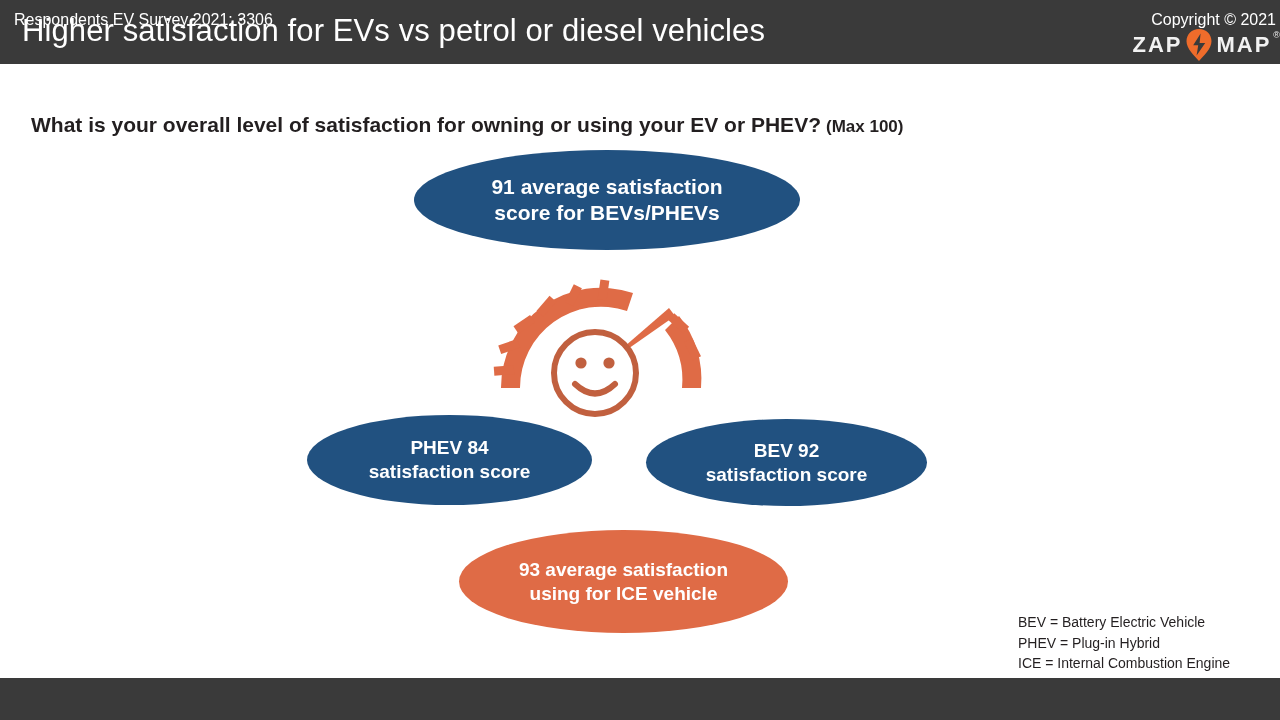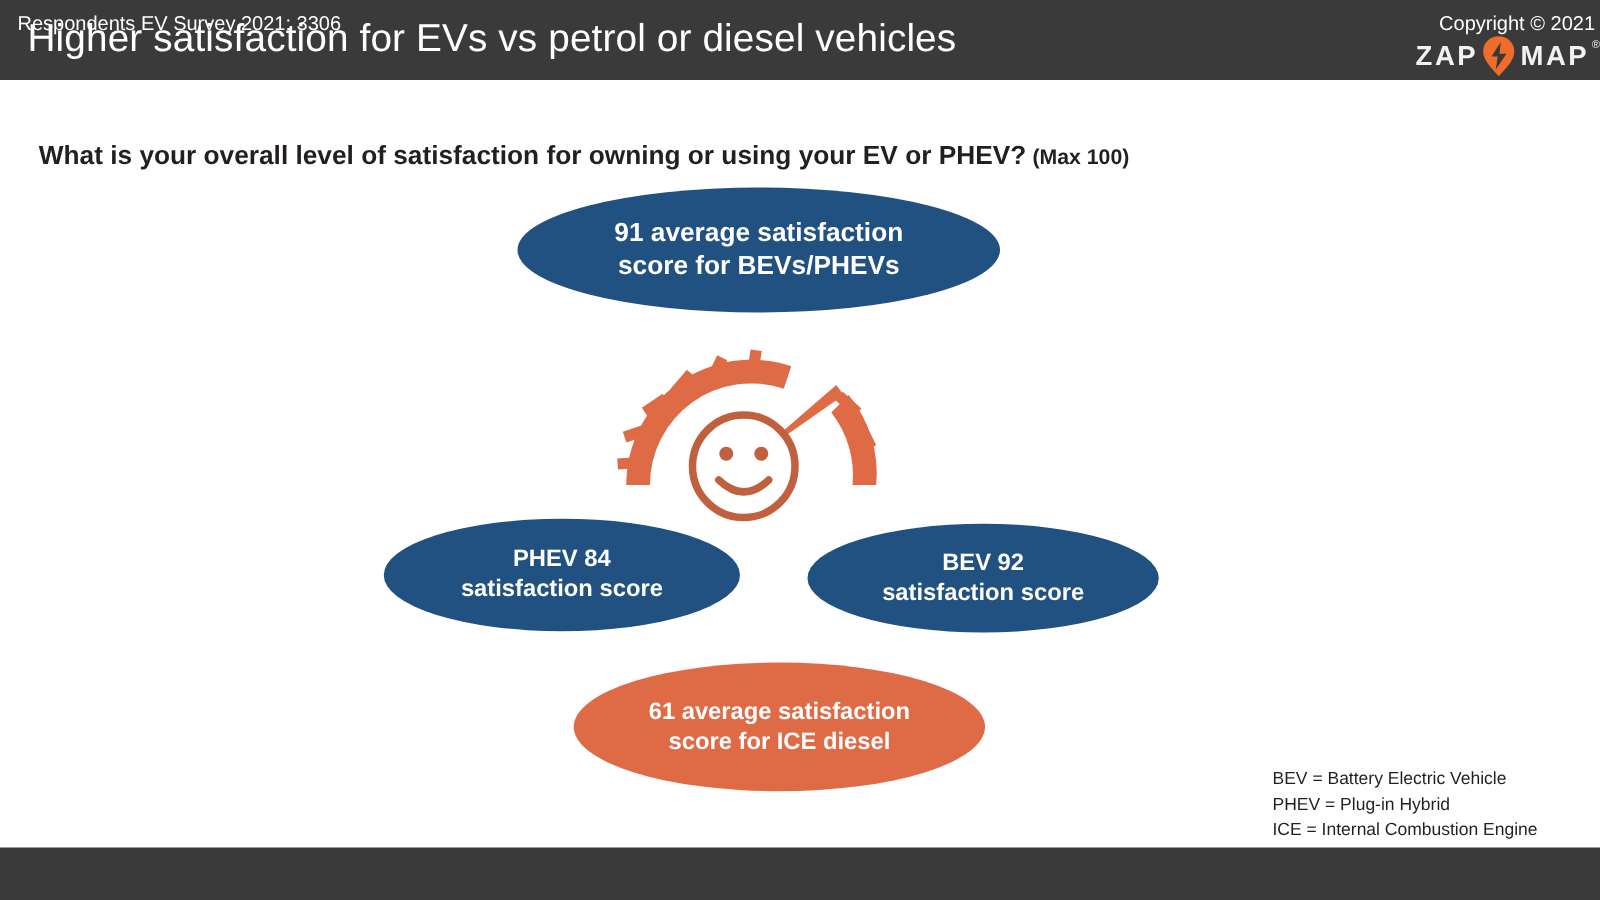--- a/index.html
+++ b/index.html
@@ -246,22 +246,22 @@
 
   <div id="bubble-bev" class="bubble bubble-blue">
     <span class="bubble-text">
       <span>BEV 92</span><br>
       <span>satisfaction score</span>
     </span>
   </div>
 
   <div id="bubble-ice" class="bubble bubble-orange">
     <span class="bubble-text">
-      <span>61 average satisfaction</span><br>
-      <span>score for ICE diesel</span>
+      <span>93 average satisfaction</span><br>
+      <span>using for ICE vehicle</span>
     </span>
   </div>
 
   <div id="legend">
     <div>BEV = Battery Electric Vehicle</div>
     <div>PHEV = Plug-in Hybrid</div>
     <div>ICE = Internal Combustion Engine</div>
   </div>
 
   <div id="footer-bar"></div>

